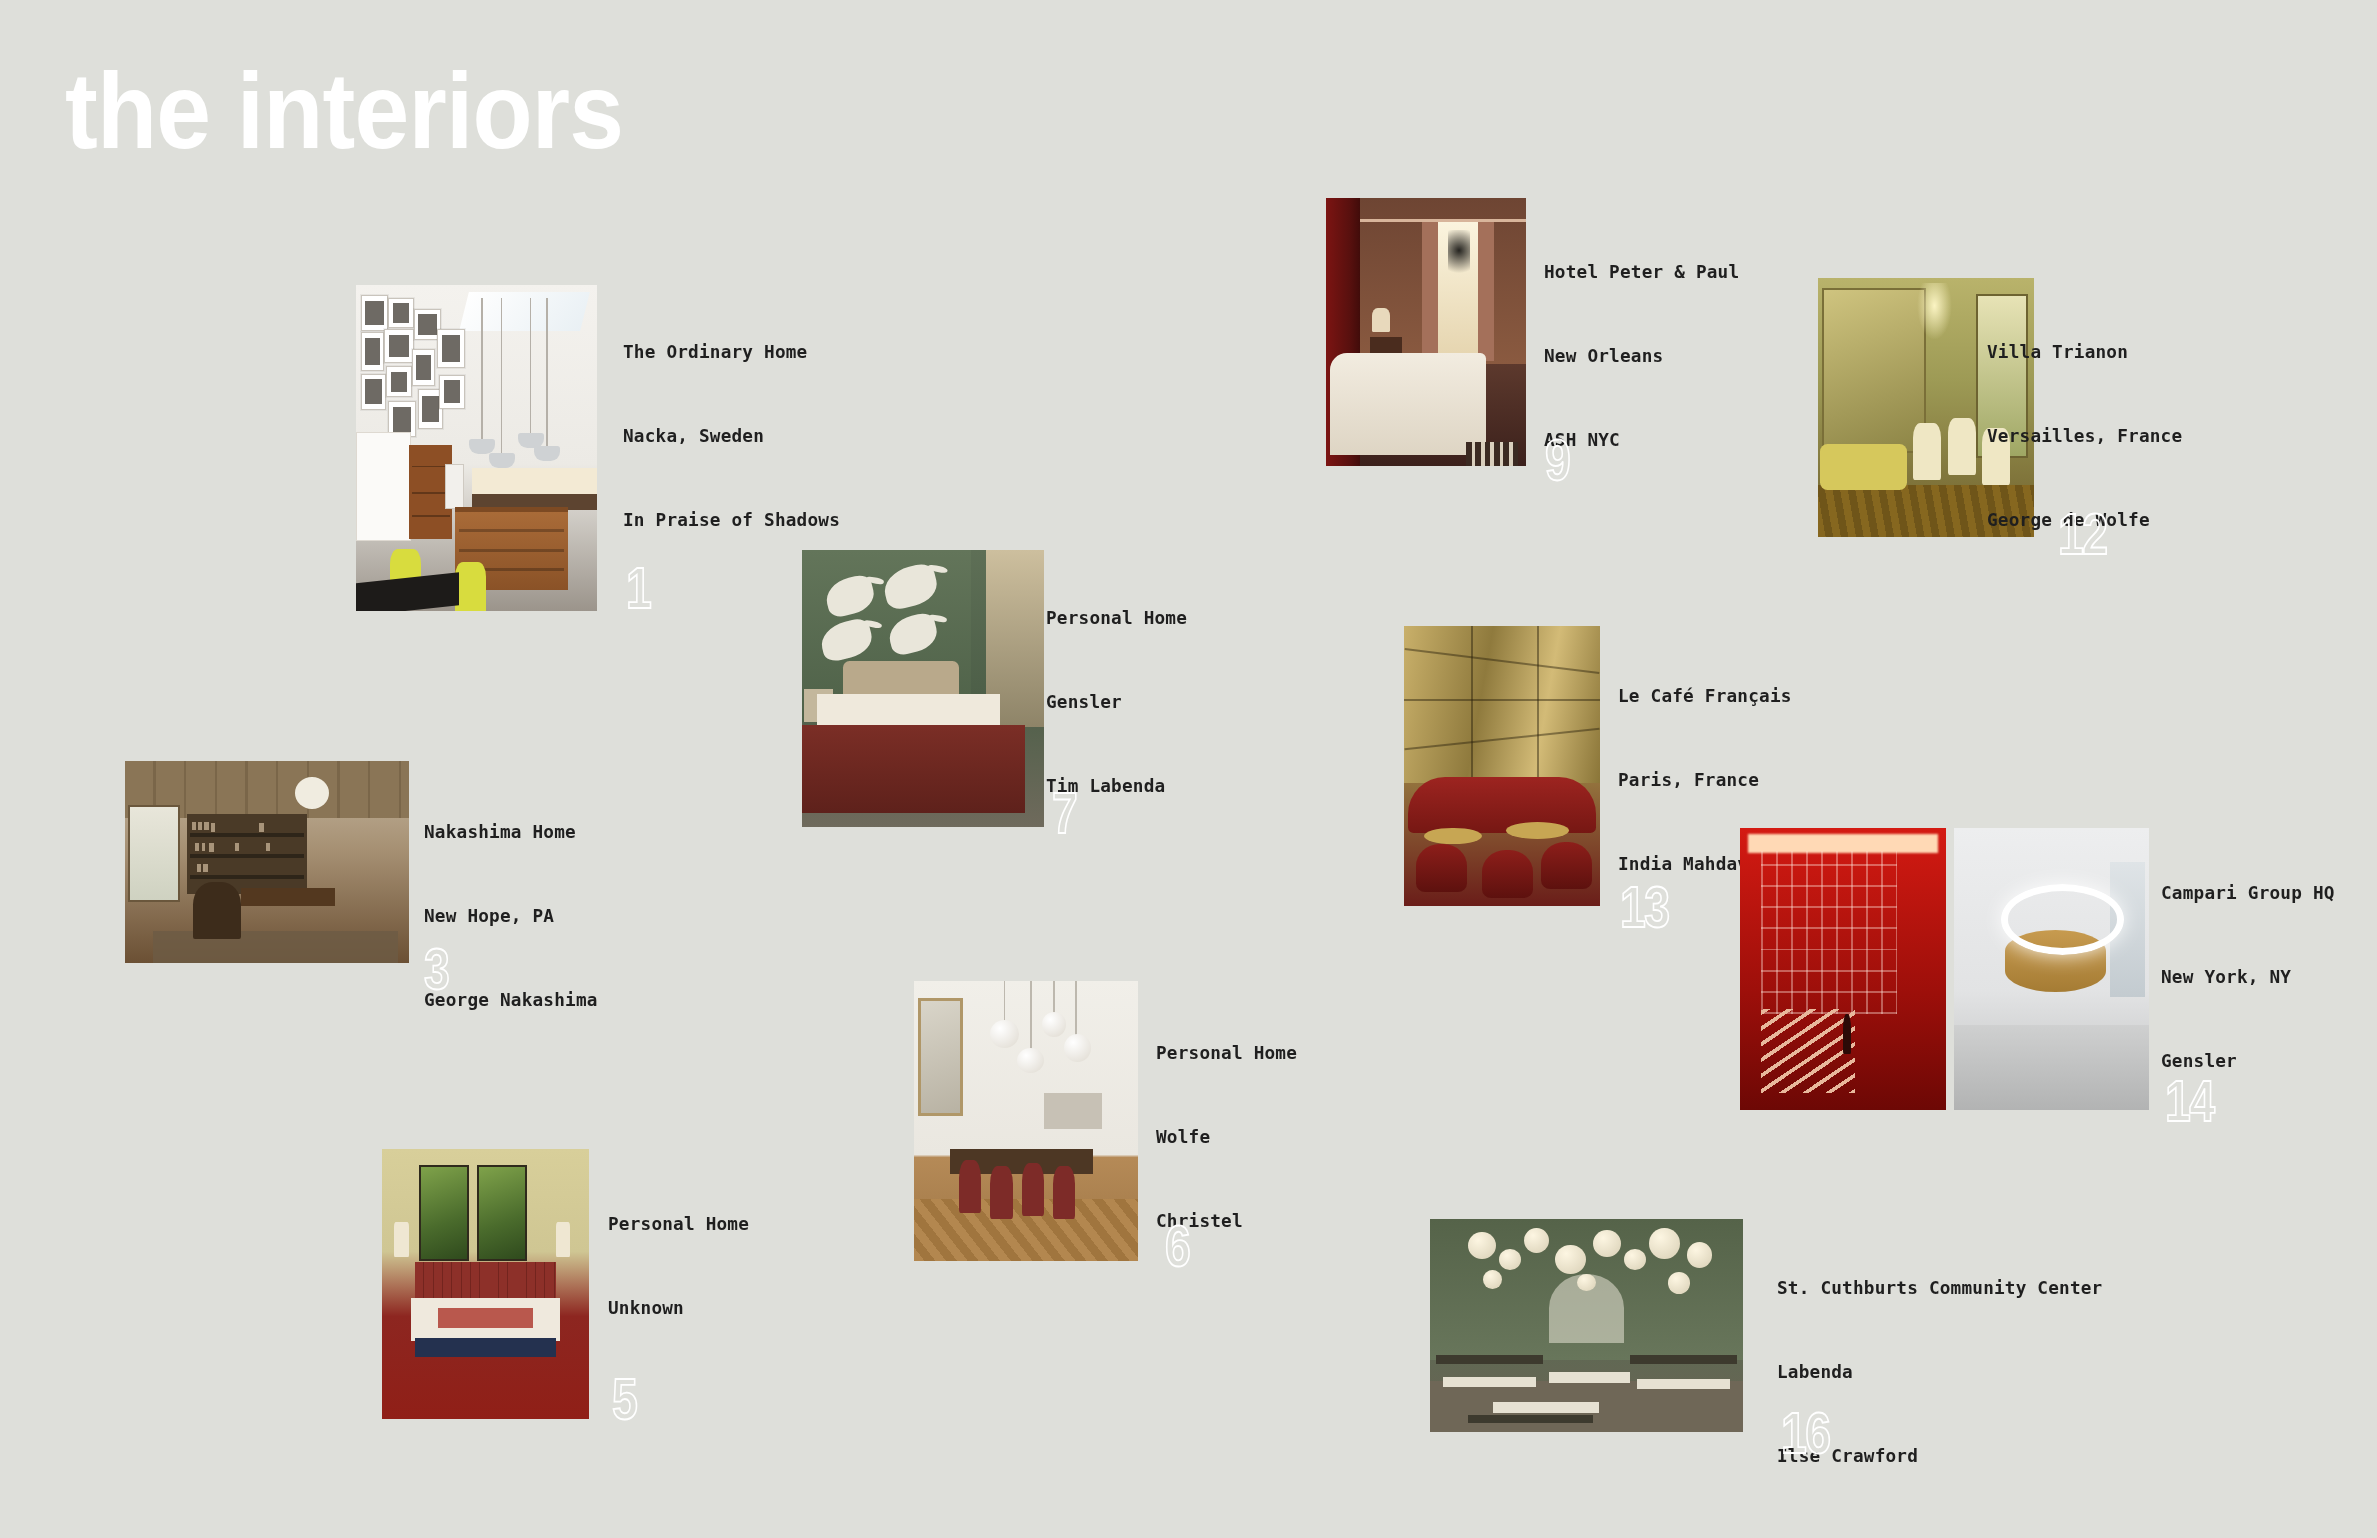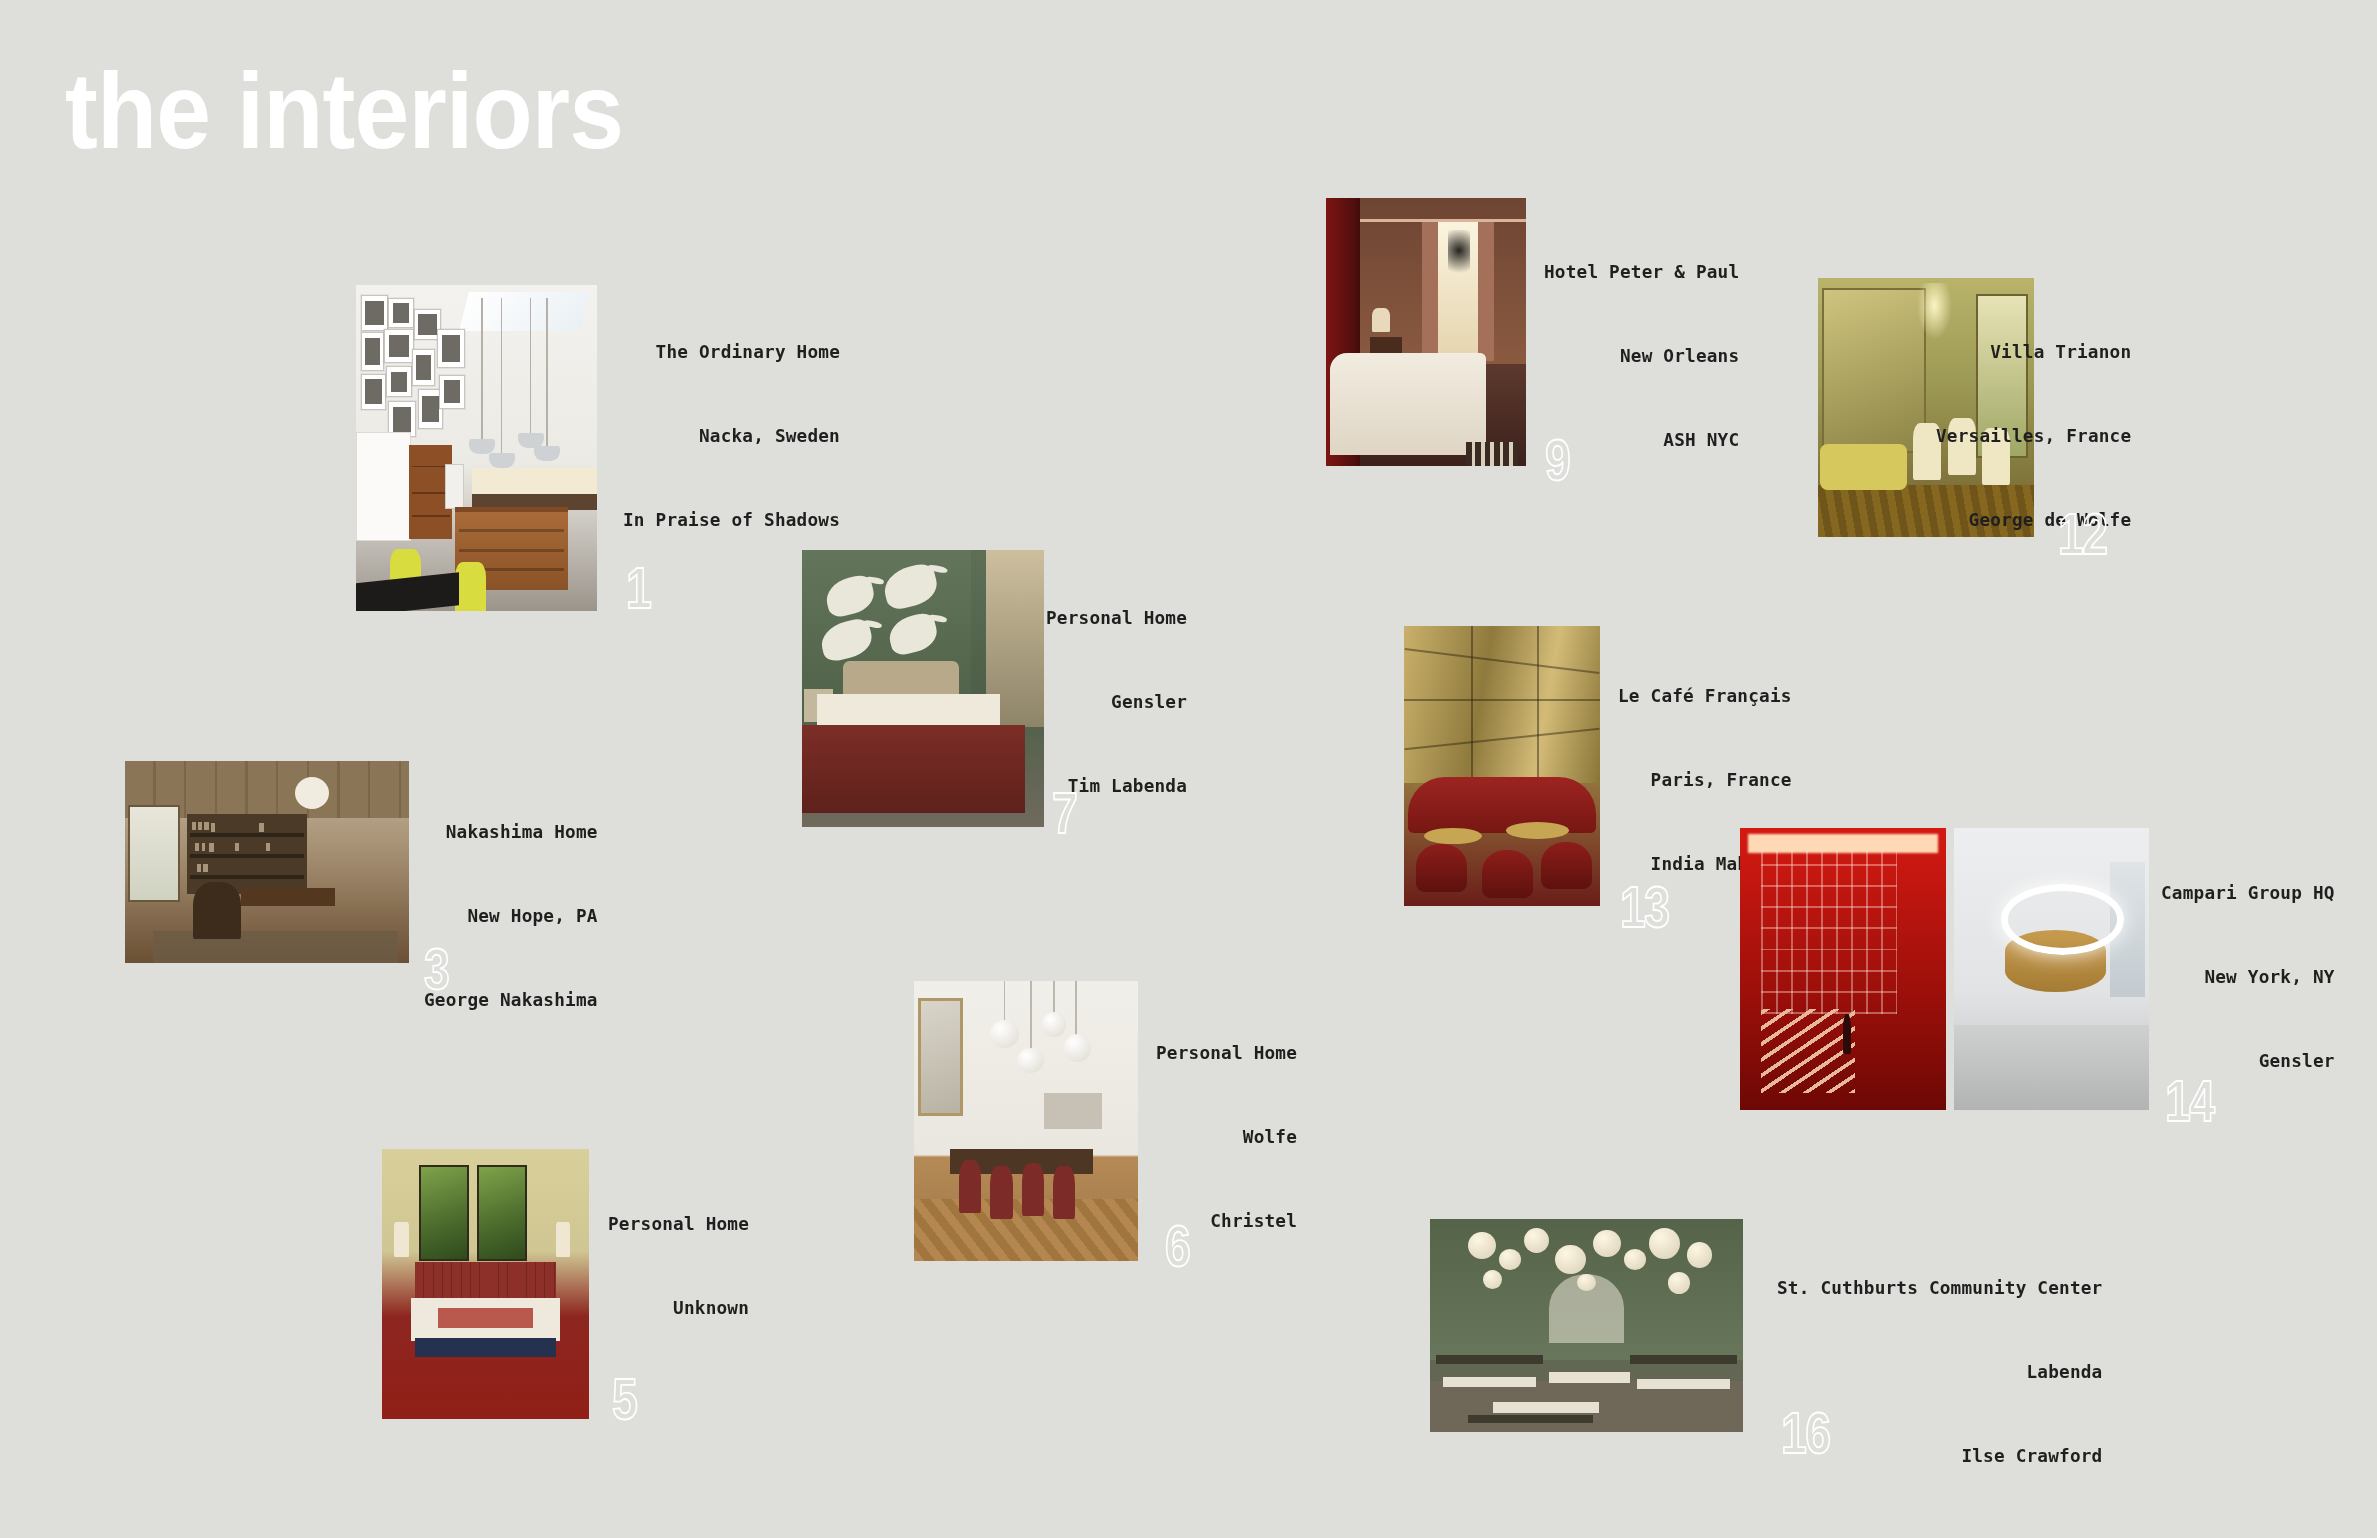--- a/index.html
+++ b/index.html
@@ -3,21 +3,21 @@
 <meta charset="utf-8">
 <style>
   html,body{margin:0;padding:0;}
   body{
     width:2377px;height:1538px;
     background:#dedfda;
     font-family:"DejaVu Sans Mono", monospace;
     overflow:hidden;
     position:relative;
   }
-  #board{position:relative;width:2271px;height:1538px;text-align:right;}
+  #board{position:relative;width:2271px;height:1538px;}
 
   
   .title{
     position:absolute;
     left:65px; top:58px;
     font-family:"Liberation Sans", sans-serif;
     font-weight:700;
     font-size:107px;
     letter-spacing:-0.9px;
     color:#ffffff;
@@ -334,21 +334,21 @@
         <div class="panel"></div>
         <div class="win"></div>
         <div class="chand"></div>
         <div class="floor"></div>
         <div class="sofa"></div>
         <div class="chair" style="left:44%;top:56%"></div>
         <div class="chair" style="left:60%;top:54%"></div>
         <div class="chair" style="left:76%;top:58%"></div>
       </div>
     </div>
-    <div class="caption" style="left:1936px;top:283px;">
+    <div class="caption" style="left:1987px;top:283px;">
       <span class="line">Villa Trianon</span>
       <span class="line">Versailles, France</span>
       <span class="line">George de Wolfe</span>
     </div>
     <div class="num" style="left:2058px;top:505px;">12</div>
   </div>
 
   <div class="entry">
     <div class="photo" style="left:802px;top:550px;width:242px;height:277px;">
       <div class="scene s7">

